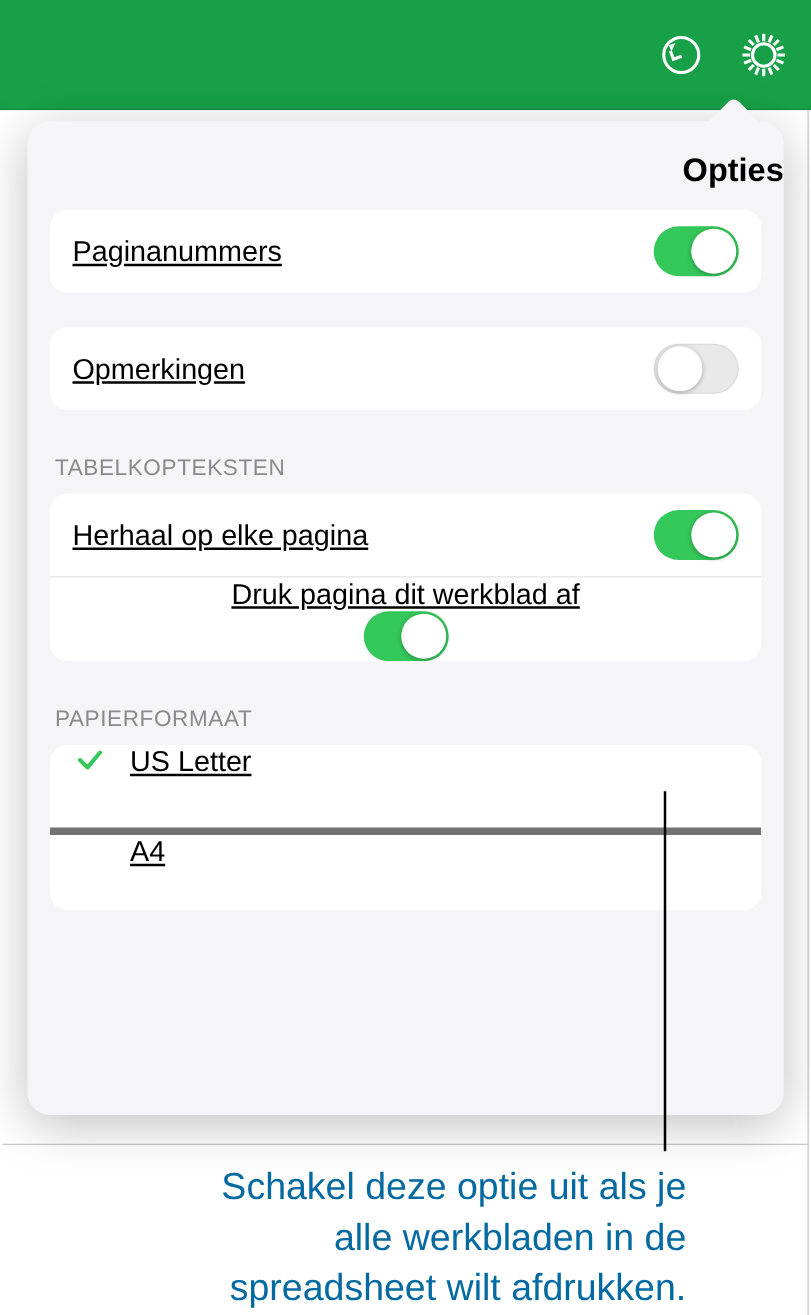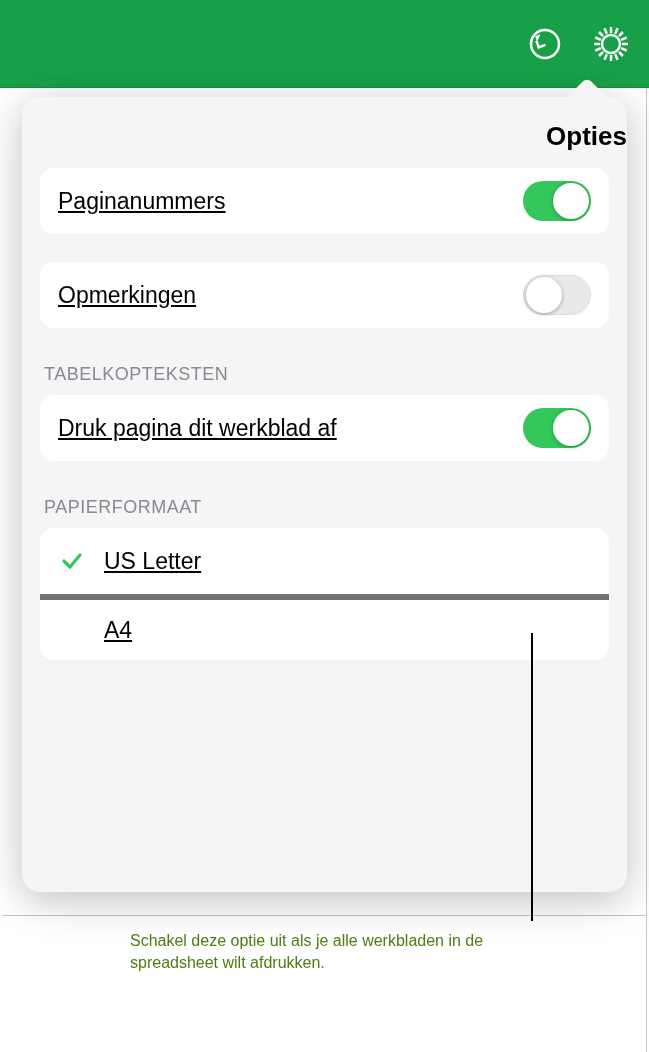--- a/index.html
+++ b/index.html
@@ -119,21 +119,21 @@
       background: #fff;
       box-shadow: 0 1px 4px rgba(0,0,0,0.3);
       transition: left 0.15s;
     }
     .toggle.on { background: #34c759; }
     .toggle.on .knob { left: 30px; }
     .toggle.off { background: #e9e9ea; border: 1px solid #dcdcdc; }
     .toggle.off .knob { left: 2px; top:1px; }
     .check-row {
       display: flex;
-      align-items: center;
+      align-items: flex-start;
       min-height: 66px;
       padding: 0 18px;
       gap: 18px;
     }
     .check-row + .check-row {
       border-top: 6px solid #737373;
     }
     .check-row .check {
       width: 28px;
       display: flex;
@@ -149,23 +149,24 @@
       top: 633px;
       width: 2px;
       height: 288px;
       background: #000;
     }
     .callout-text {
       position: absolute;
       left: 130px;
       right: 100px;
       top: 930px;
-      font-size: 16px;
+      font-size: 30px;
       line-height: 1.35;
-      color: #4d7c0f;
+      color: #0369a1;
+      text-align: right;
     }
     .bottom-rule {
       position: absolute;
       left: 2px;
       right: 2px;
       top: 915px;
       height: 1px;
       background: #c8c8c8;
     }
   </style>
@@ -231,20 +232,26 @@
             <div class="knob"></div>
           </div>
       </div>
     </div>
   </div>
 
   <div class="section">
     <div class="section-header">TABELKOPTEKSTEN</div>
     <div class="group">
       <div class="row">
+        <span class="row-label">Herhaal op elke pagina</span>
+        <div class="toggle on">
+            <div class="knob"></div>
+          </div>
+      </div>
+      <div class="row">
         <span class="row-label">Druk pagina dit werkblad af</span>
         <div class="toggle on">
             <div class="knob"></div>
           </div>
       </div>
     </div>
   </div>
 
   <div class="section">
     <div class="section-header">PAPIERFORMAAT</div>

